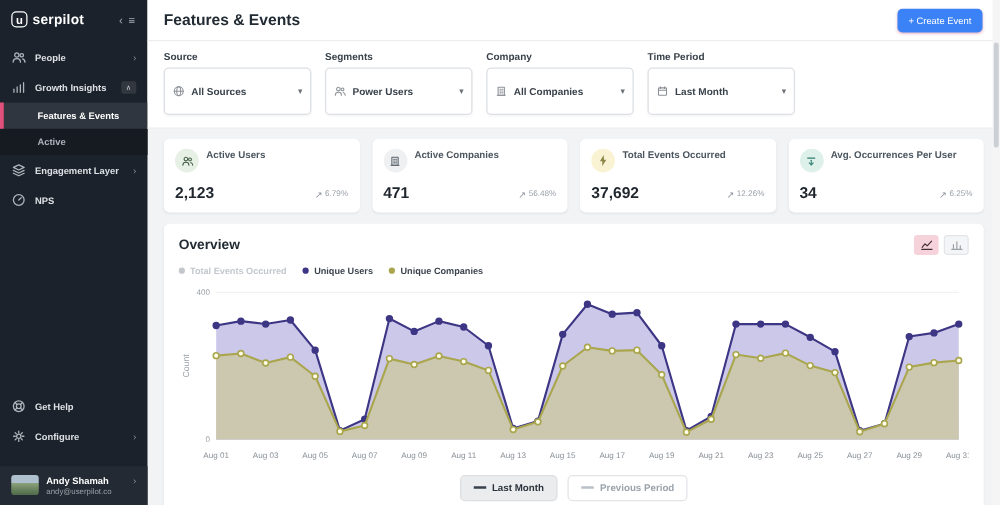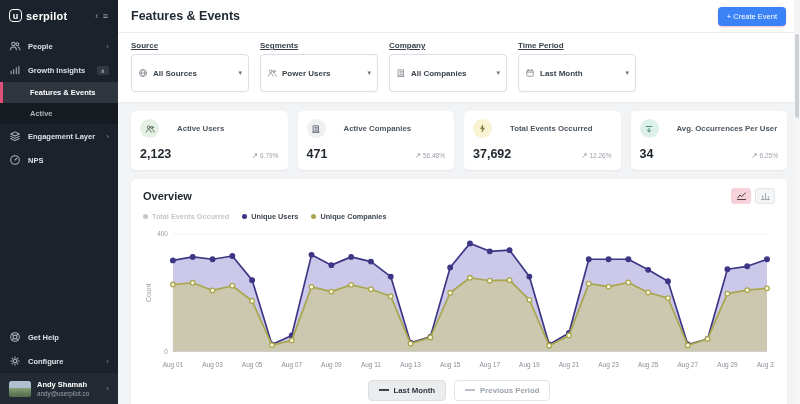--- a/index.html
+++ b/index.html
@@ -23,44 +23,44 @@
   .nav-item { display:flex; align-items:center; gap:7px; padding:6px 9px; cursor:pointer; }
   .nav-icon { width:12px; color:#adb4bc; flex:none; }
   .nav-icon svg { width:12px; height:12px; }
   .nav-label { font-size:7.5px; font-weight:700; color:#dde1e5; }
   .nav-chevron { margin-left:auto; color:#868d95; font-size:8px; }
   .chevron-box { margin-left:auto; background:rgba(255,255,255,.1); border-radius:2px; padding:1px 4px; font-size:6px; color:#c6ccd2; }
   .submenu { background:#161b22; }
   .sub-item { display:block; padding:6px 9px 6px 27px; font-size:7.5px; font-weight:600; color:#aeb4bb; border-left:3px solid transparent; cursor:pointer; }
   .sub-item.active { background:#30363f; border-left-color:#e14f7b; color:#fff; font-weight:700; }
   .sidebar-spacer { flex:1; }
-  .user-row { background:#242a33; display:flex; align-items:center; gap:6px; padding:7px 9px; cursor:pointer; }
+  .user-row { background:#242a33; display:flex; gap:6px; padding:7px 9px; cursor:pointer;margin-top:12px; }
   .avatar { width:22px; height:16px; border-radius:2.5px; flex:none;
     background:linear-gradient(180deg,#aebfcd 0%,#aebfcd 42%,#8aa07a 42%,#66805c 75%,#4f6b49 100%); }
   .user-name { font-size:7.5px; font-weight:700; color:#fff; }
   .user-email { font-size:6.3px; color:#99a0a8; margin-top:1px; }
 
   
   .main { flex:1; display:flex; flex-direction:column; min-width:0; }
   .topbar { background:#fff; height:33px; min-height:33px; display:flex; align-items:center; padding:0 14px 0 13px; border-bottom:1px solid #ececee; }
   .page-title { font-size:12.5px; font-weight:700; color:#222b33; }
   .create-btn { margin-left:auto; background:#3b82f6; color:#fff; font-size:7.5px; font-weight:400; padding:5px 9px; border-radius:4px; border:none; cursor:pointer; box-shadow:0 1px 2px rgba(203,92,126,.4); }
 
   .filters { background:#fff; padding:8px 13px 10px; display:flex; gap:11px; border-bottom:1px solid #ececee; }
-  .filter-label { font-size:8px; font-weight:700; color:#39424b; margin-bottom:4px;text-decoration:underline; }
+  .filter-label { font-size:8px; font-weight:700; color:#39424b; margin-bottom:4px; }
   .select { width:118px; height:38px; border:1px solid #dcdfe3; border-radius:4px; display:flex; align-items:center; gap:5px; padding:0 6px; background:#fff; cursor:pointer; box-shadow:0 1px 1px rgba(0,0,0,.03); }
   .select-icon { color:#8a9097; }
   .select-icon svg { width:10px; height:10px; }
   .select-value { font-size:8px; font-weight:600; color:#39424b; white-space:nowrap; }
   .select-caret { margin-left:auto; color:#6b7176; font-size:7px; }
 
   .content { padding:8px 13px 0; flex:1; }
   .stats { display:grid; grid-template-columns:repeat(4,1fr); gap:10px; }
   .stat-card { background:#fff; border-radius:5px; padding:8px 9px 9px; box-shadow:0 1px 2px rgba(16,24,40,.06); }
-  .stat-top { display:flex; align-items:center; gap:18px; }
+  .stat-top { display:flex; align-items:flex-start; gap:6px; }
   .stat-icon { width:19px; height:19px; border-radius:50%; display:flex; align-items:center; justify-content:center; flex:none; }
   .stat-icon svg { width:10px; height:10px; }
   .si-0 { background:#e7f0e4; color:#44604a; }
   .si-1 { background:#eef0f2; color:#5a646e; }
   .si-2 { background:#faf3d3; color:#8a8445; }
   .si-3 { background:#def0ea; color:#2e7d6e; }
   .stat-label { font-size:7.8px; font-weight:700; color:#4c565f; }
   .stat-bottom { display:flex; align-items:baseline; margin-top:9px; }
   .stat-value { font-size:12.5px; font-weight:800; color:#1f262d; }
   .stat-change { margin-left:auto; font-size:6.5px; color:#9aa1a8; display:flex; align-items:center; gap:2px; }

